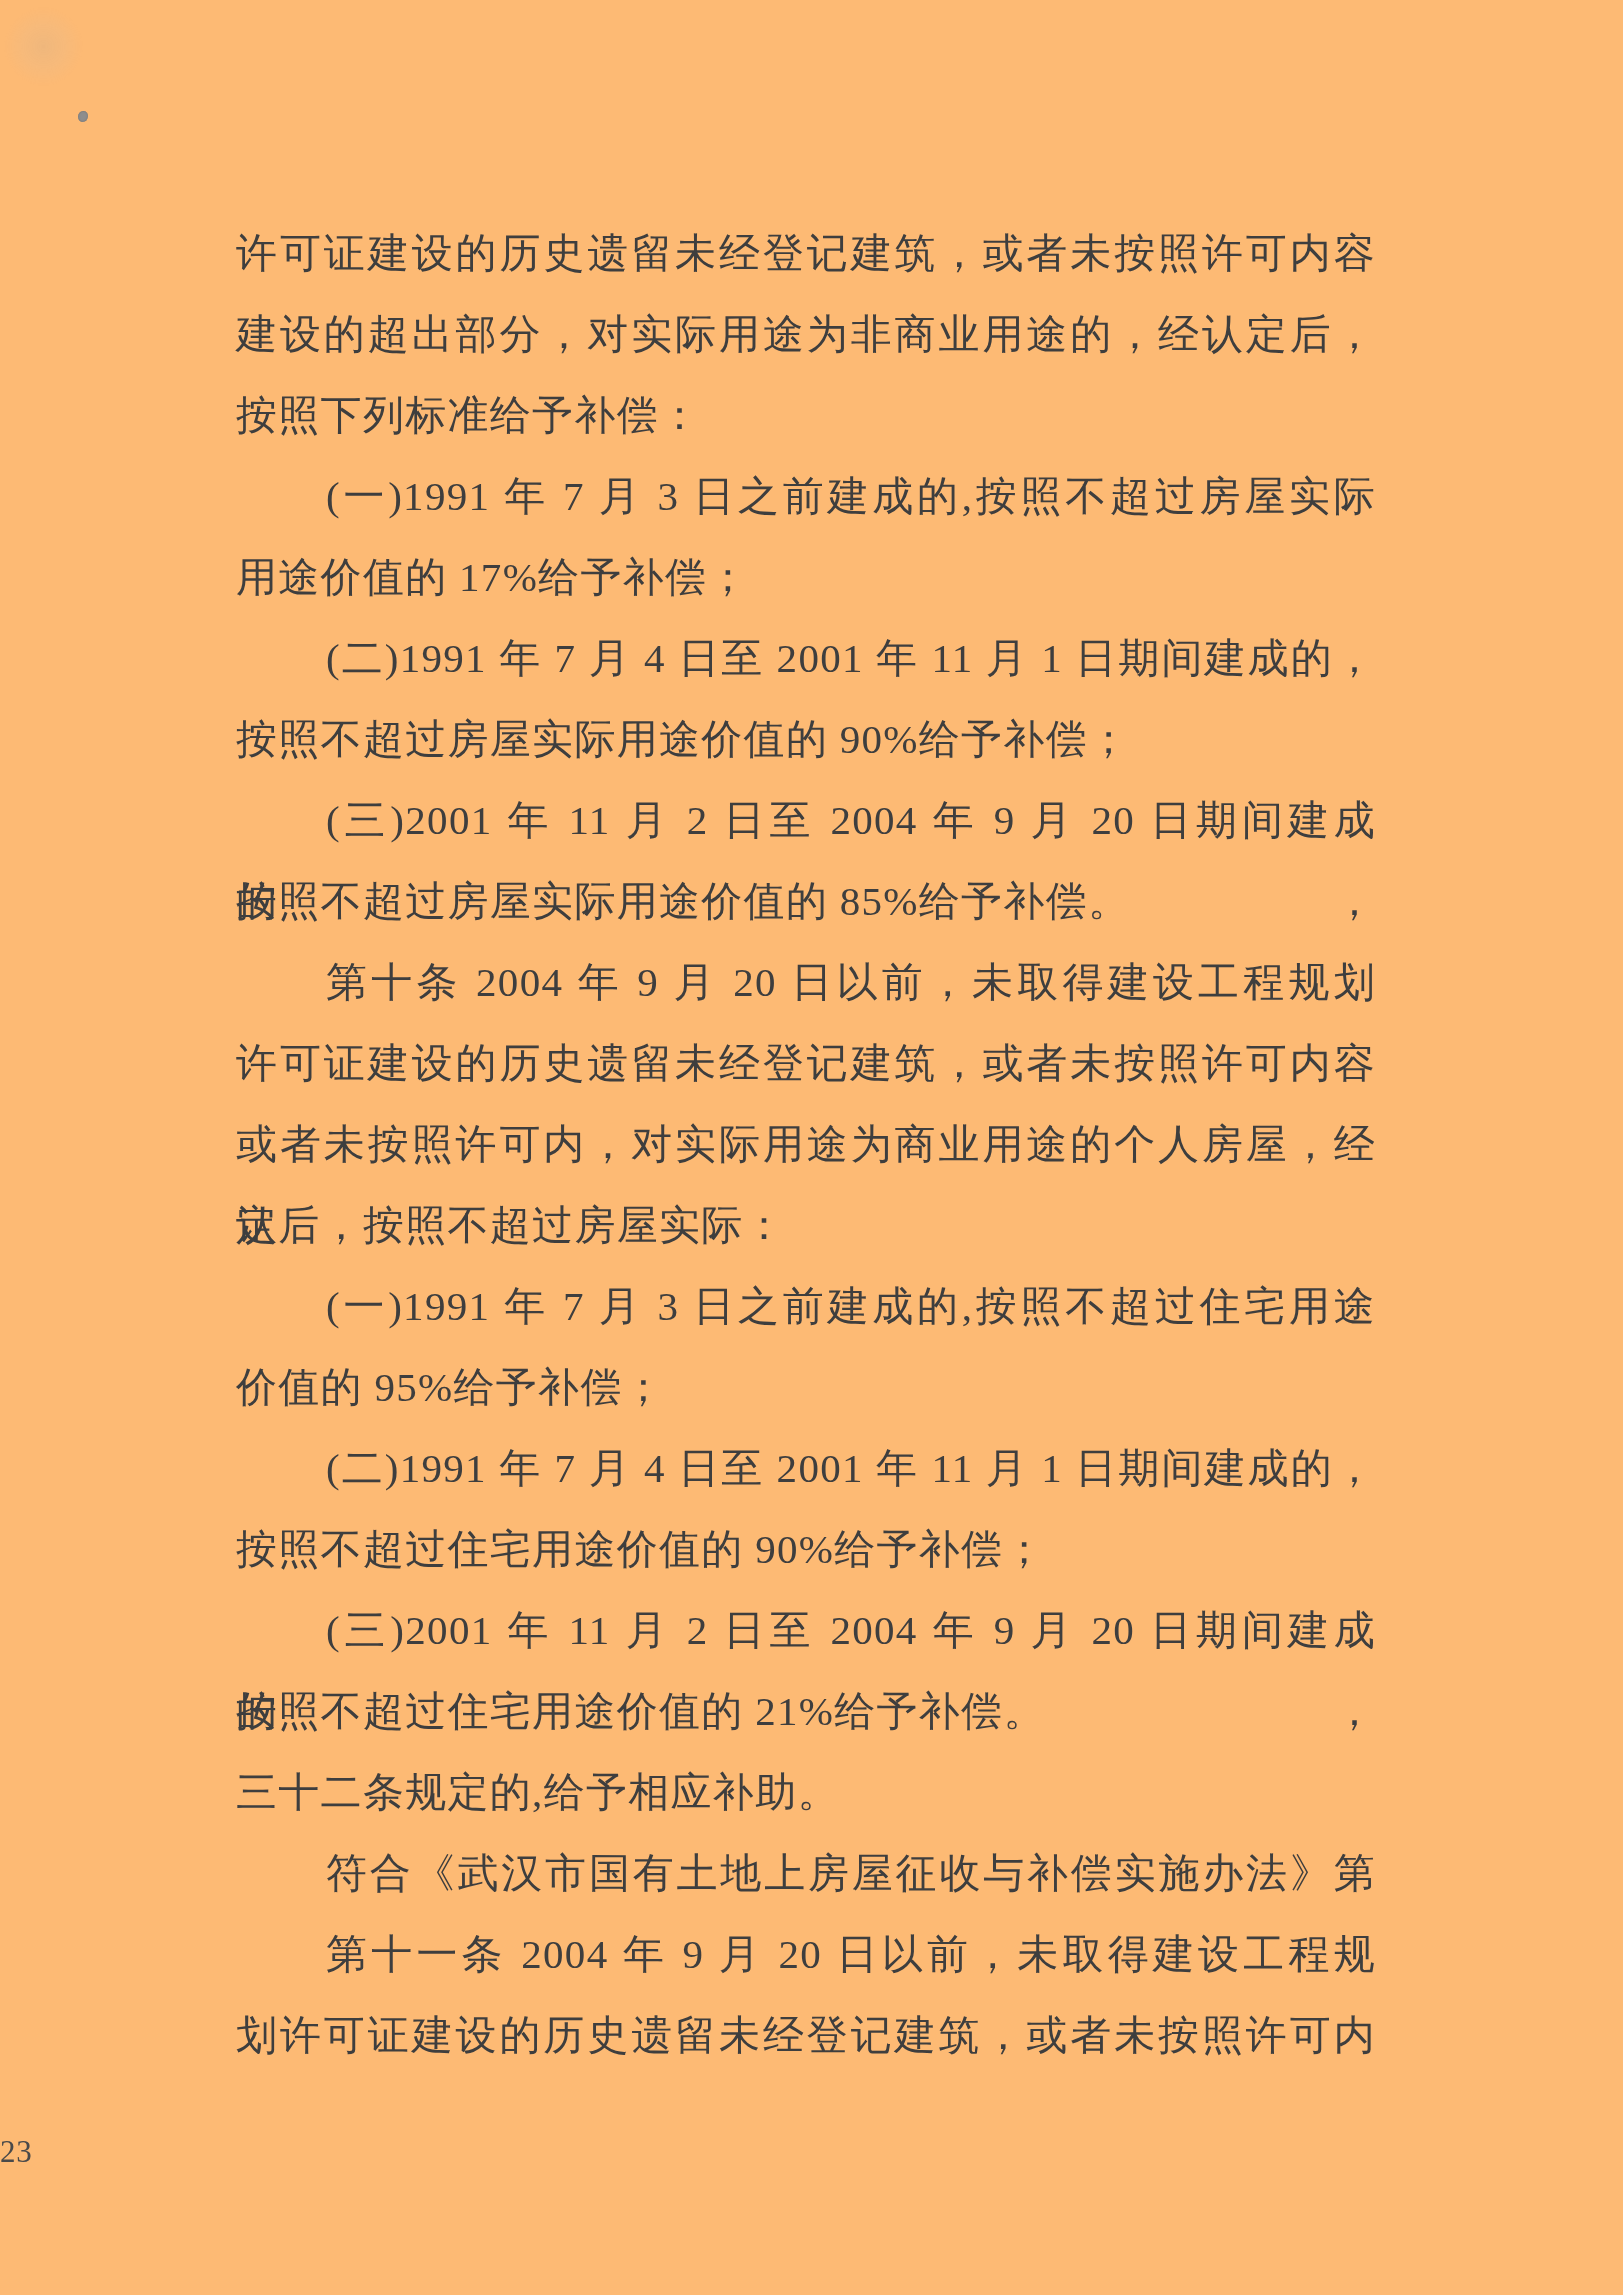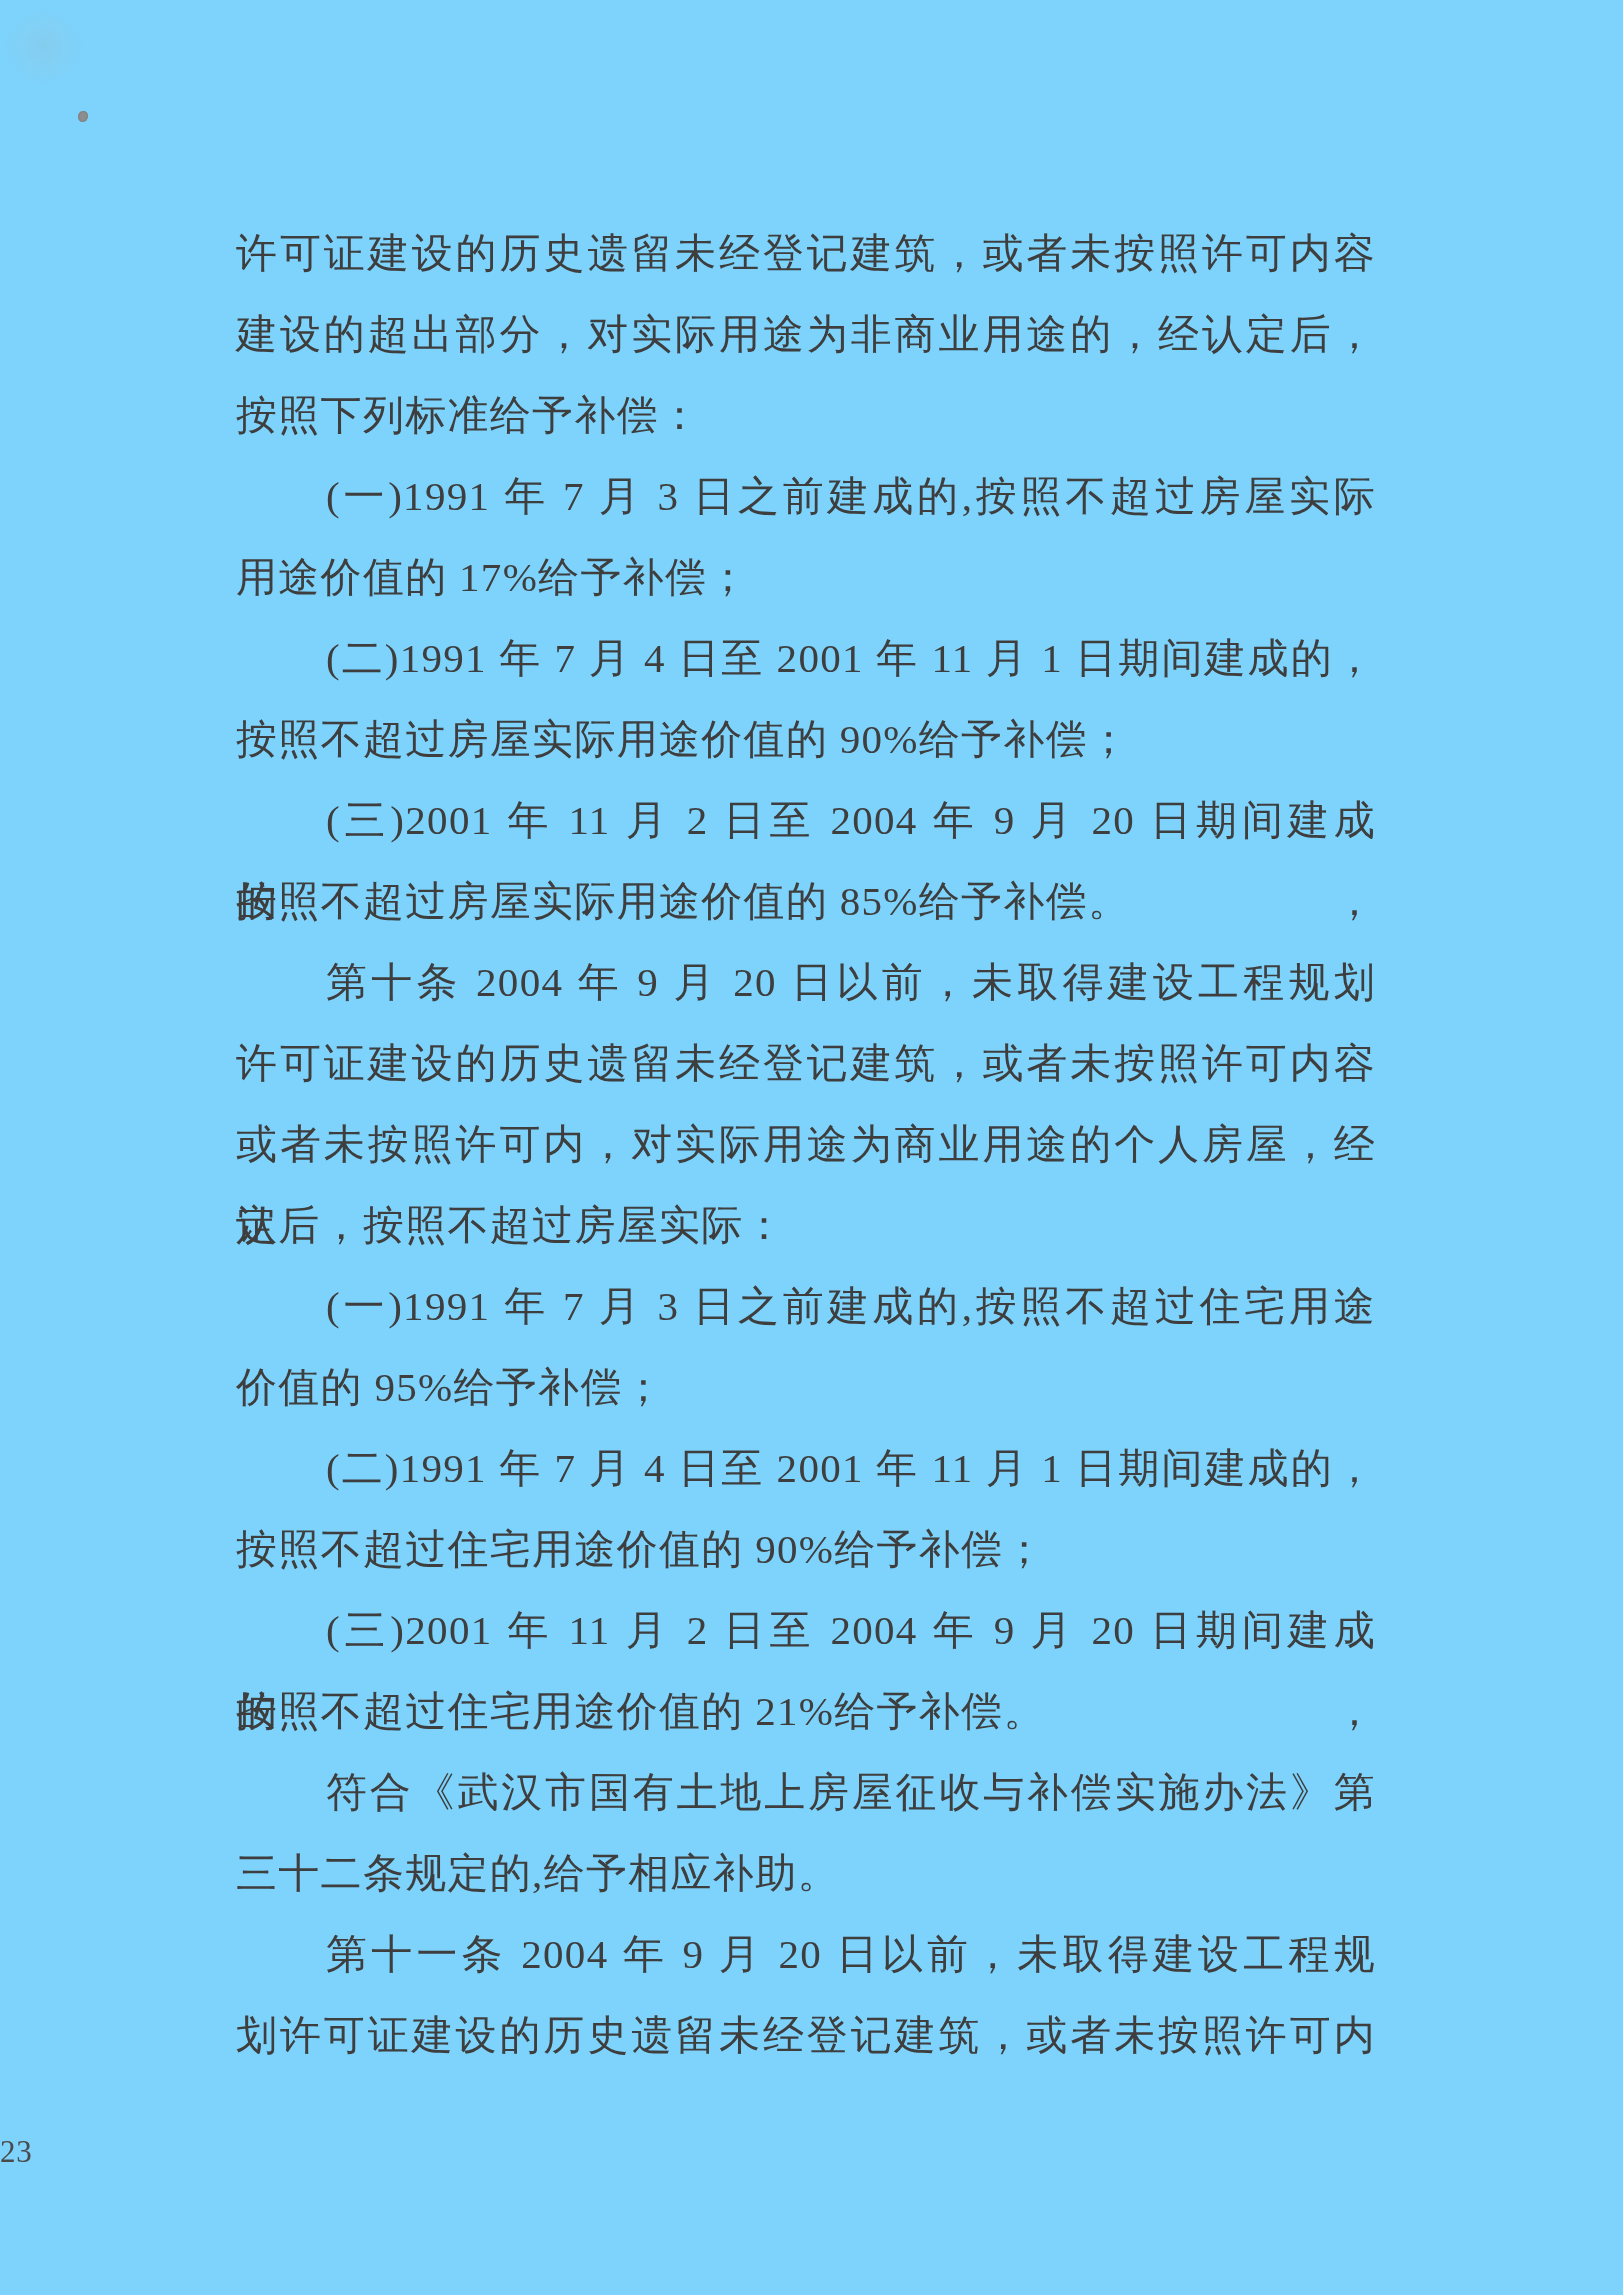--- a/index.html
+++ b/index.html
@@ -4,21 +4,21 @@
 <style>
   html, body {
     margin: 0;
     padding: 0;
     background: #ffffff;
   }
   .page {
     position: relative;
     width: 1623px;
     height: 2295px;
-    background: #7dd3fc;
+    background: #fdba74;
     overflow: hidden;
     font-family: "Liberation Serif", serif;
   }
   
   .smudge {
     position: absolute;
     left: 3.9px;
     top: 6.5px;
     width: 79px;
     height: 79px;
@@ -98,21 +98,21 @@
     <p class="ln fill indent">第十条  2004 年 9 月 20 日以前，未取得建设工程规划</p>
     <p class="ln fill">许可证建设的历史遗留未经登记建筑，或者未按照许可内容</p>
     <p class="ln fill">或者未按照许可内，对实际用途为商业用途的个人房屋，经认</p>
     <p class="ln">定后，按照不超过房屋实际：</p>
     <p class="ln fill indent">(一)1991 年 7 月 3 日之前建成的,按照不超过住宅用途</p>
     <p class="ln">价值的 95%给予补偿；</p>
     <p class="ln fill indent">(二)1991 年 7 月 4 日至 2001 年 11 月 1 日期间建成的，</p>
     <p class="ln">按照不超过住宅用途价值的 90%给予补偿；</p>
     <p class="ln fill indent">(三)2001 年 11 月 2 日至 2004 年 9 月 20 日期间建成的，</p>
     <p class="ln">按照不超过住宅用途价值的 21%给予补偿。</p>
+    <p class="ln">三十二条规定的,给予相应补助。</p>
     <p class="ln fill indent">符合《武汉市国有土地上房屋征收与补偿实施办法》第</p>
-    <p class="ln">三十二条规定的,给予相应补助。</p>
     <p class="ln fill indent">第十一条  2004 年 9 月 20 日以前，未取得建设工程规</p>
     <p class="ln fill">划许可证建设的历史遗留未经登记建筑，或者未按照许可内</p>
   </main>
 
   <footer class="pagenum">23</footer>
 </div>
 
 
 </body></html>

